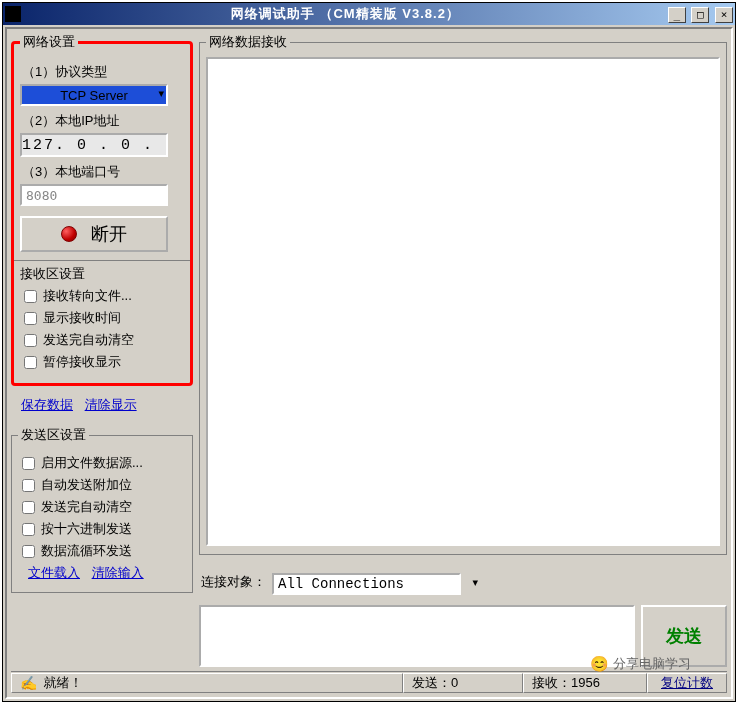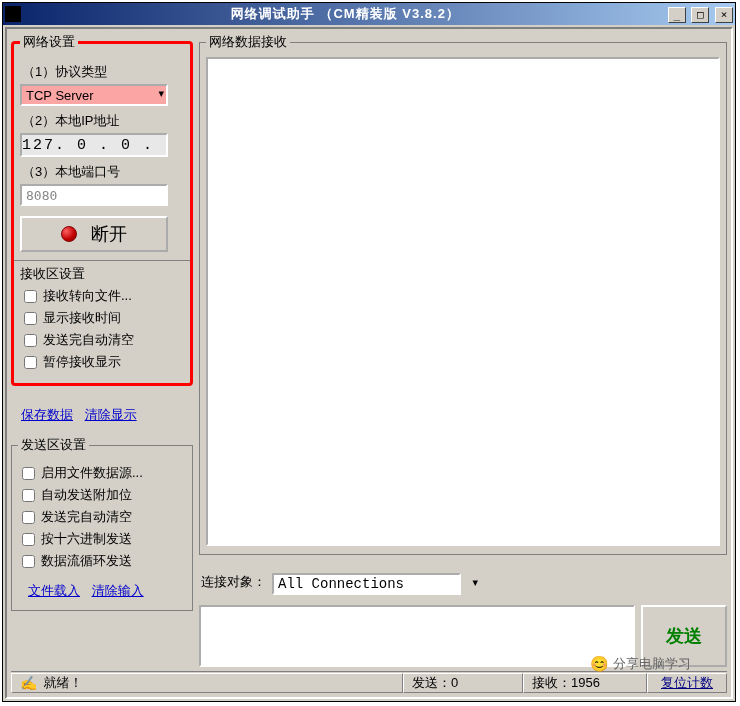--- a/index.html
+++ b/index.html
@@ -97,23 +97,24 @@
 .select, .txt {
   width: 148px;
   height: 22px;
   border: 2px inset #fff;
   background: #fff;
   font-family: inherit;
   font-size: 13px;
   padding: 0 4px;
 }
 .select {
-  background:#fca5a5;
+  background:#1d4ed8;
   appearance: none;
   position: relative;
+  text-align: center;
 }
 .select-wrap { position: relative; width:148px; }
 .select-wrap::after {
   content:"▾";
   position:absolute; right:4px; top:3px;
   color:#000; pointer-events:none;
   font-size:11px;
 }
 .ip-input {
   width:148px; height:24px;
@@ -152,21 +153,21 @@
   margin:4px 0 4px 4px;
   gap:6px;
 }
 .chk-row input[type=checkbox]{
   width:13px;height:13px;
 }
 .link {
   color:#0000cc; text-decoration:underline; cursor:pointer;
   margin:0 4px;
 }
-.link-row { margin:12px 0 2px 6px; }
+.link-row { margin:2px 0 2px 6px; }
 .interval-row {
   display:flex; align-items:center; gap:4px;
   margin:8px 0 4px 4px;
 }
 .interval-row .txt-sm {
   width:44px;height:20px; border:2px inset #fff; background:#fff;
   font-size:12px; text-align:center;
 }
 .recv-area legend { font-size:13px; }
 .recv-box {

